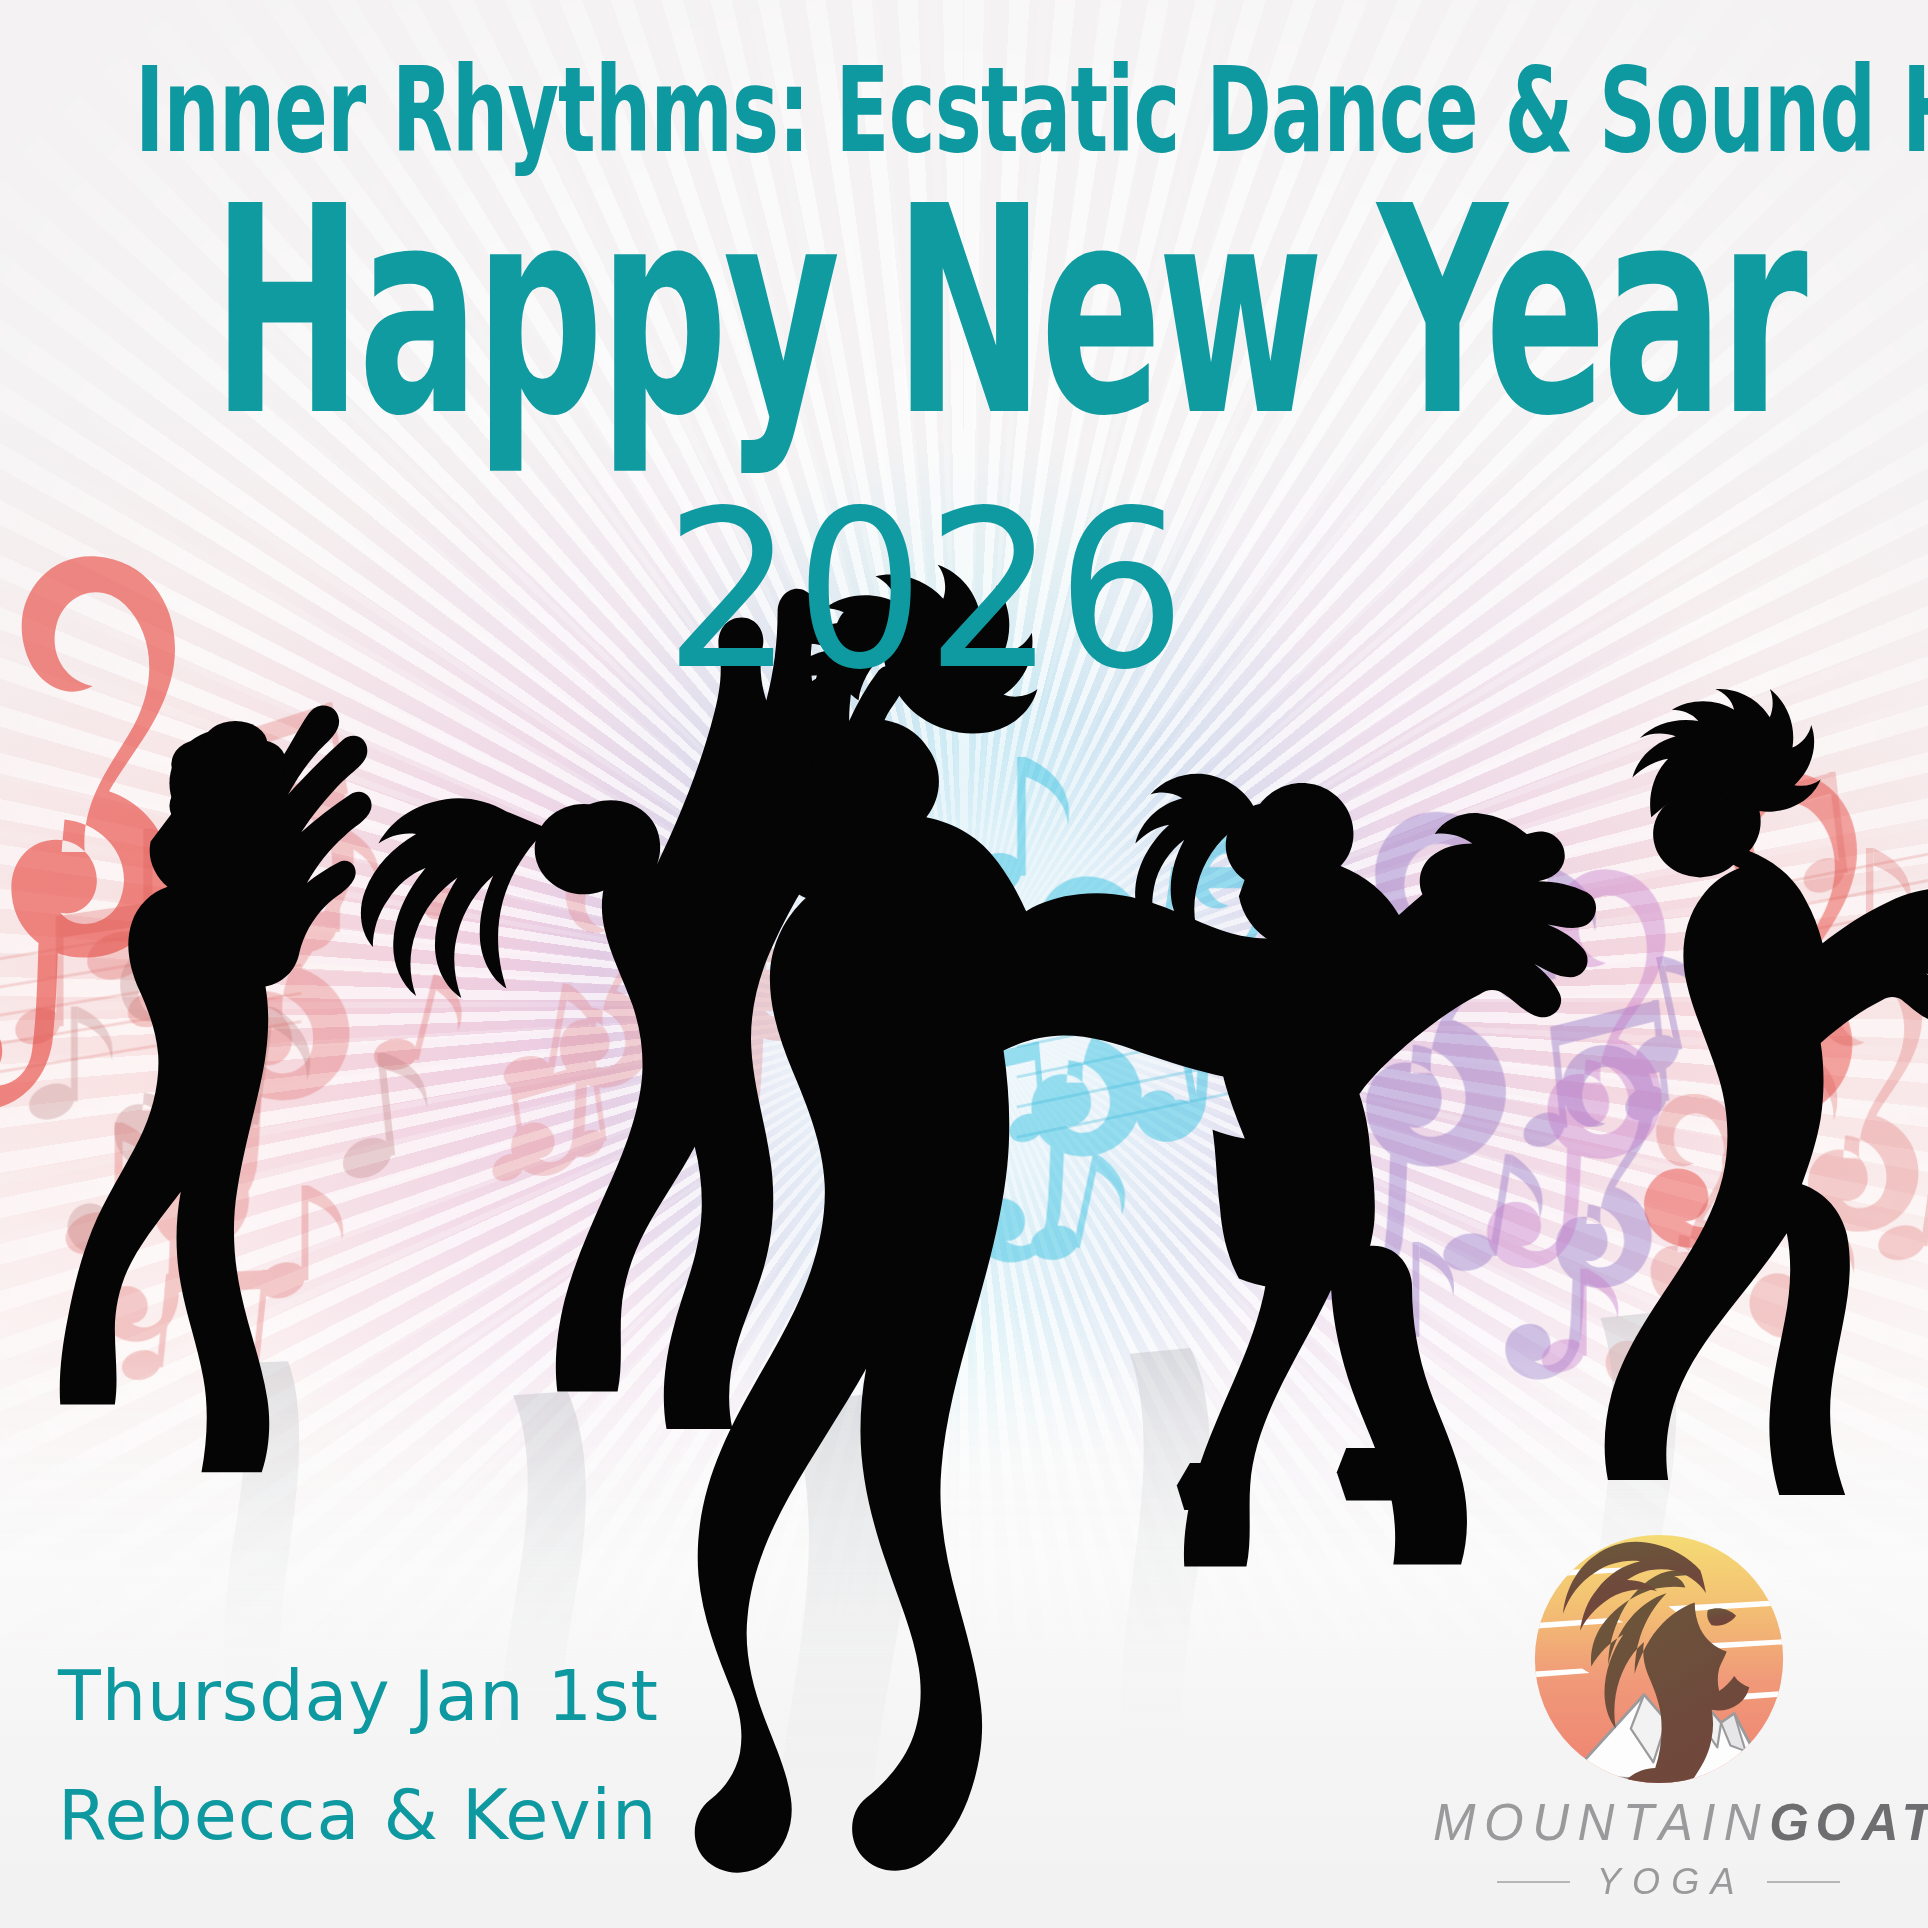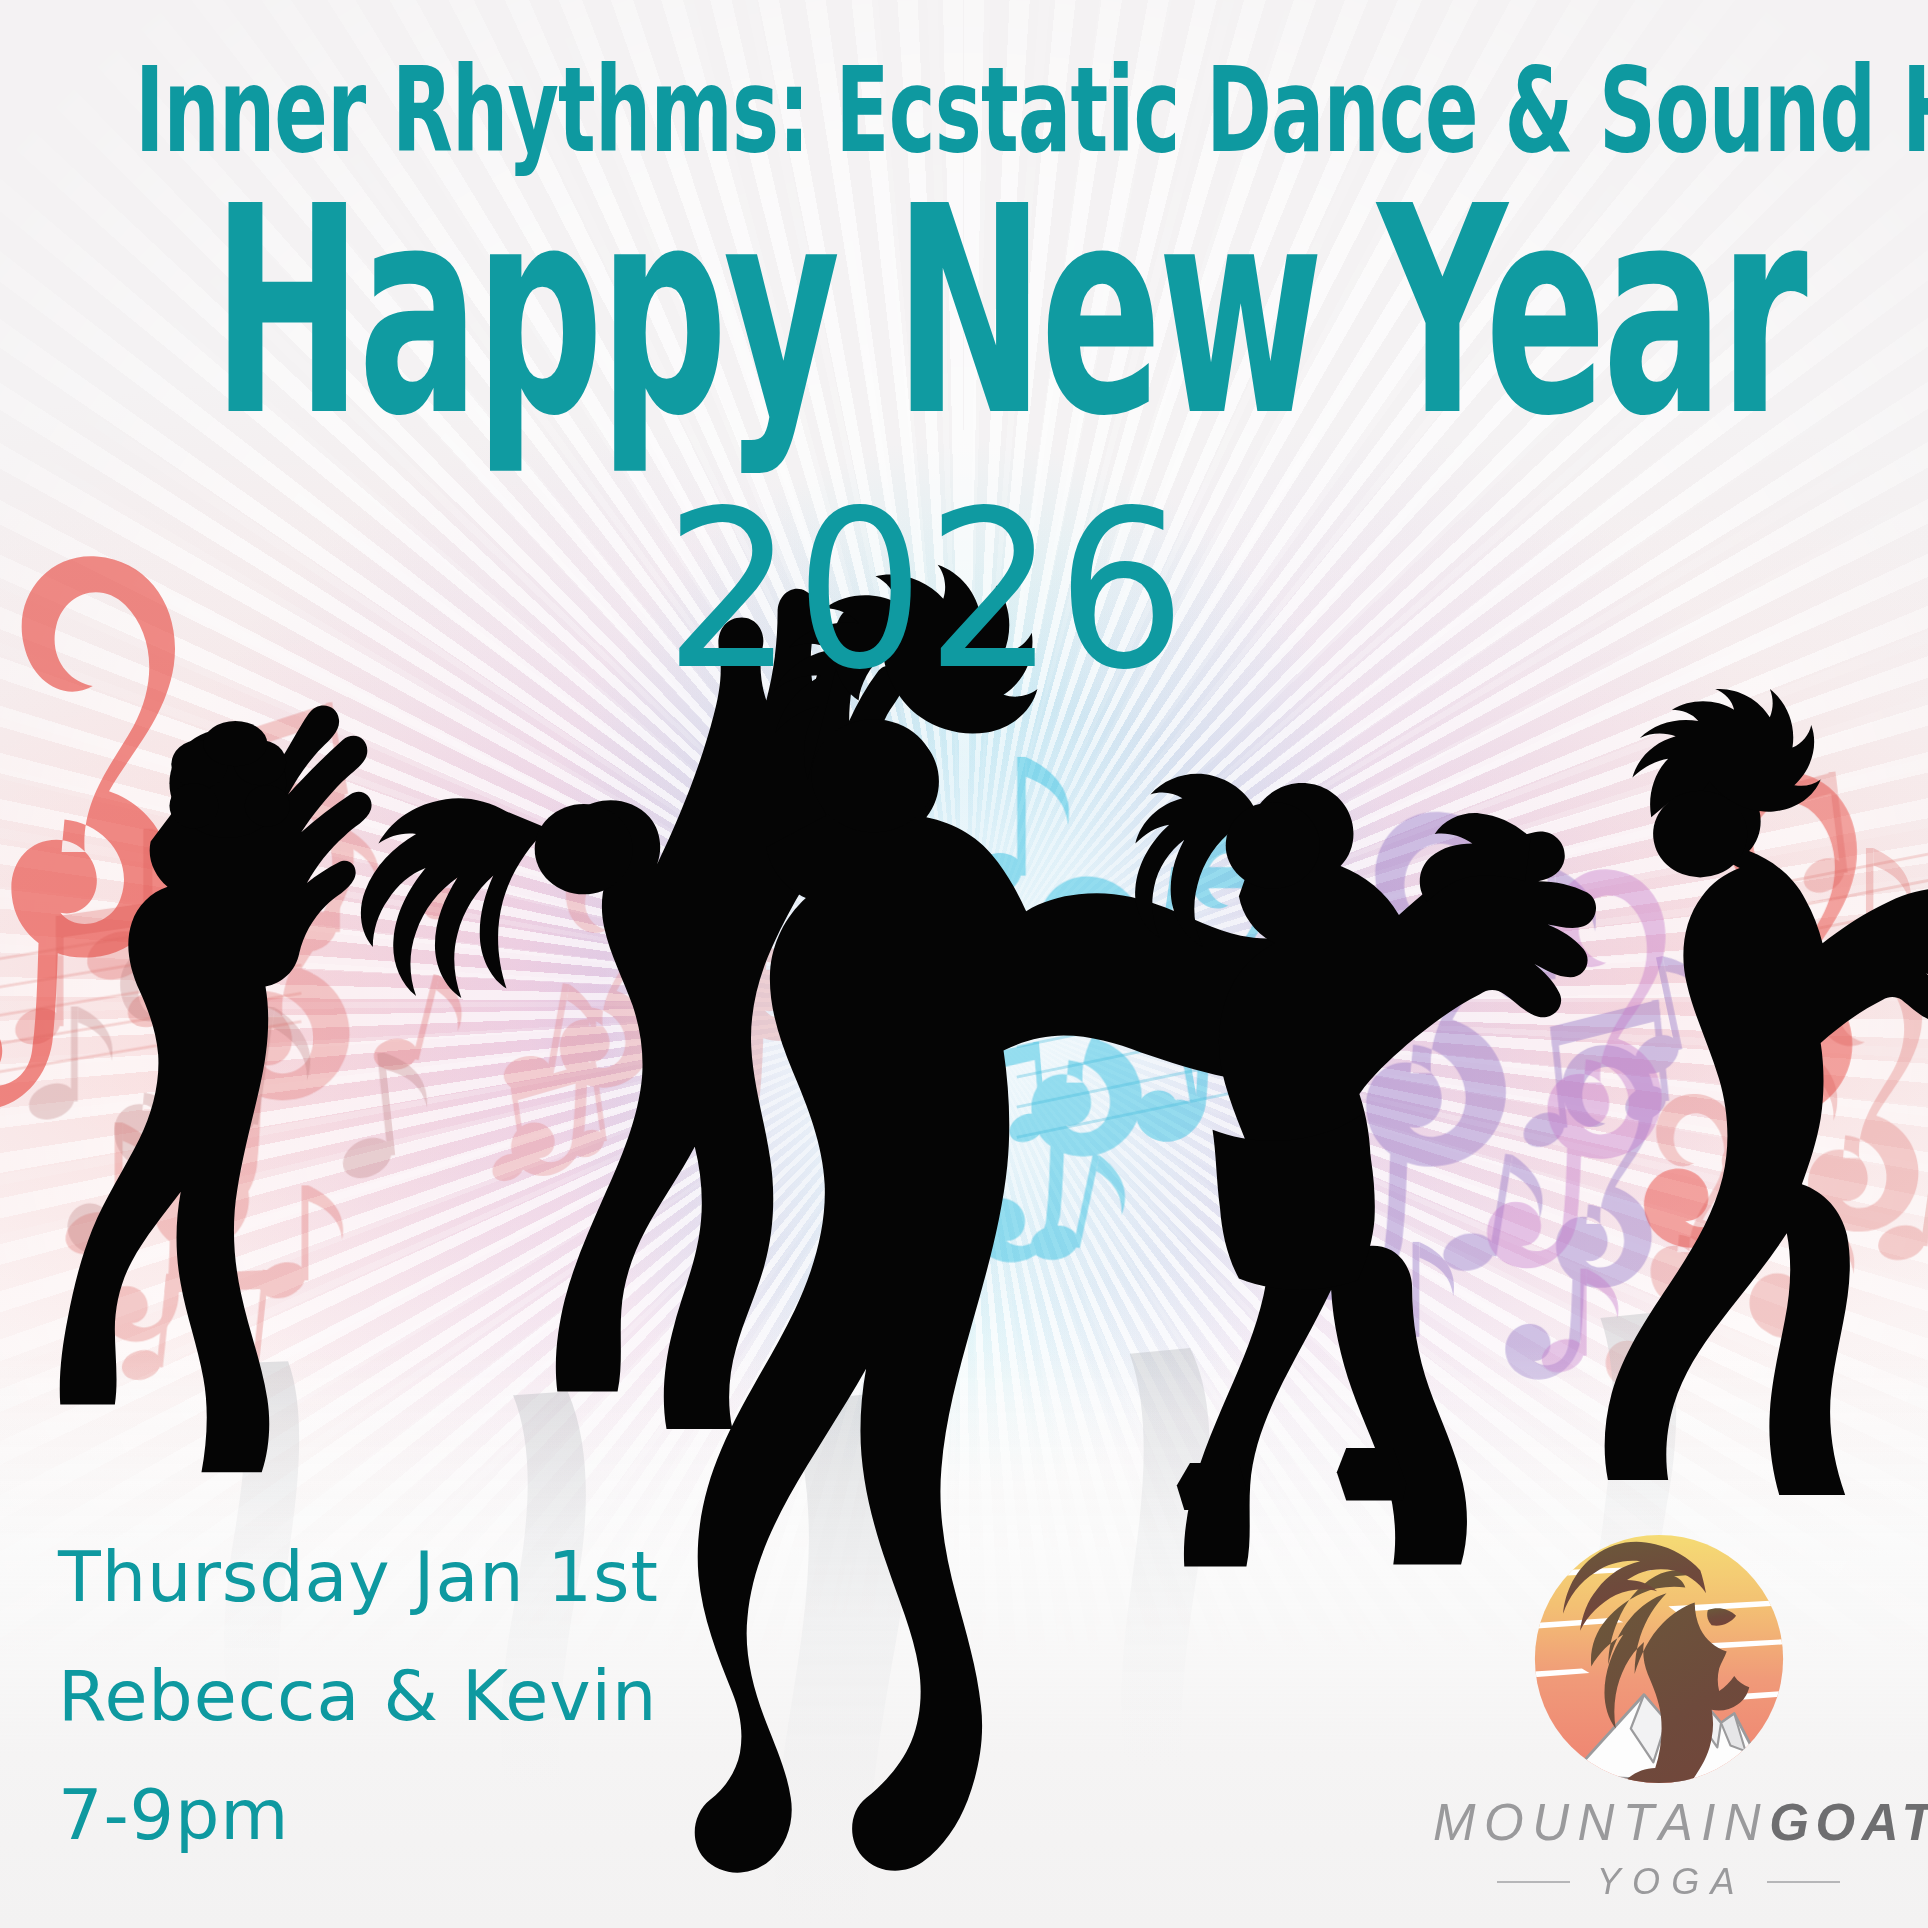--- a/index.html
+++ b/index.html
@@ -581,21 +581,20 @@
 
   <div class="headline-stack">
     <div class="title-sub">Inner Rhythms: Ecstatic Dance &amp; Sound Healing</div>
     <div class="title-main">Happy New Year</div>
     <div class="title-year">2026</div>
   </div>
 
   <div class="details">
     <span class="line">Thursday Jan 1st</span>
     <span class="line">Rebecca &amp; Kevin</span>
-    <span class="line">7-9pm</span>
   </div>
 
   <div class="logo">
     <svg class="logo-badge" viewBox="0 0 268 276">
       <defs>
         <linearGradient id="sunGrad" x1="0" y1="0" x2="0" y2="1">
           <stop offset="0%" stop-color="#f5db74"></stop>
           <stop offset="28%" stop-color="#f3c173"></stop>
           <stop offset="58%" stop-color="#f09a79"></stop>
           <stop offset="100%" stop-color="#ef8171"></stop>

